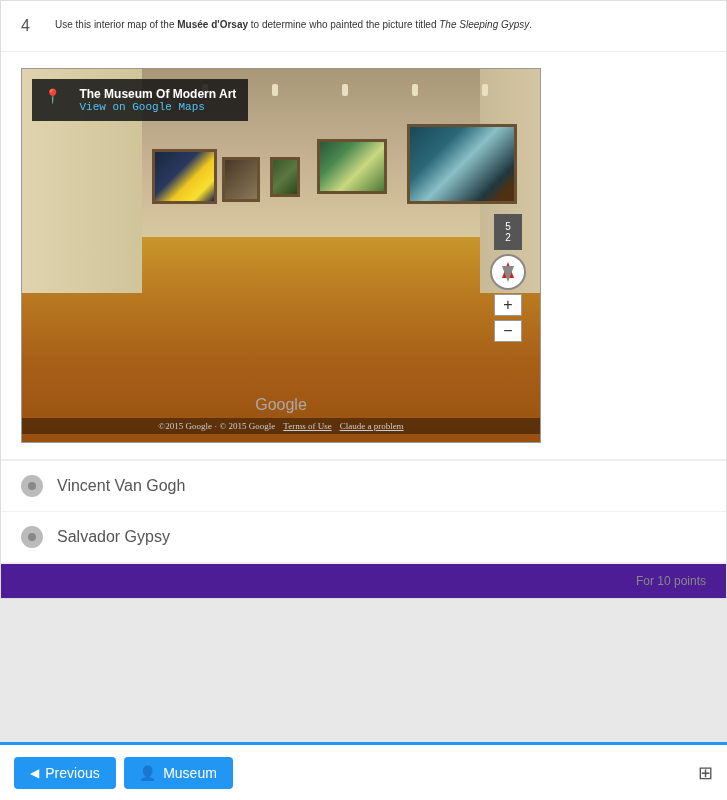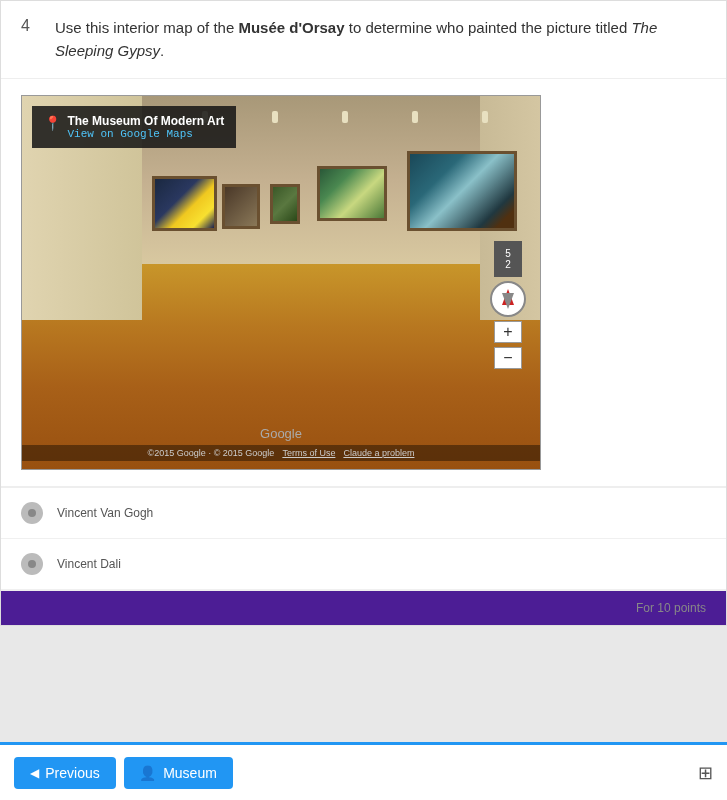--- a/index.html
+++ b/index.html
@@ -32,21 +32,21 @@
     }
 
     .question-number {
       font-size: 16px;
       color: #555;
       min-width: 24px;
       margin-right: 10px;
     }
 
     .question-text {
-      font-size: 15px;
+      font-size: 10px;
       color: #333;
       line-height: 1.5;
     }
 
     .question-text strong {
       font-weight: bold;
     }
 
     .question-text em {
       font-style: italic;
@@ -260,20 +260,21 @@
       padding: 8px 12px;
       display: flex;
       align-items: flex-start;
       gap: 6px;
       min-width: 160px;
     }
 
     .map-info-text {
       display: flex;
       flex-direction: column;
+      margin-left: 12px;
     }
 
     .map-title {
       font-size: 12px;
       font-weight: bold;
       color: #fff;
     }
 
     .map-link {
       font-size: 11px;
@@ -288,37 +289,38 @@
       font-size: 14px;
       margin-top: 1px;
     }
 
     
     .google-branding {
       position: absolute;
       bottom: 28px;
       left: 50%;
       transform: translateX(-50%);
-      font-size: 13px;
+      font-size: 16px;
       color: #aaa;
       font-family: Arial, sans-serif;
     }
 
     .map-footer {
       position: absolute;
       bottom: 8px;
       left: 0;
       right: 0;
       display: flex;
       justify-content: center;
       gap: 8px;
       font-size: 9px;
       color: #bbb;
       background: rgba(0,0,0,0.4);
       padding: 3px 6px;
+      font-family: Liberation Serif, serif;
     }
 
     .map-footer span {
       color: #ccc;
     }
 
     
     .answer-options {
       background: #fff;
       border-top: 1px solid #eee;
@@ -345,21 +347,21 @@
     }
 
     .radio-inner {
       width: 8px;
       height: 8px;
       border-radius: 50%;
       background: #888;
     }
 
     .answer-label {
-      font-size: 12px;
+      font-size: 16px;
       color: #555;
     }
 
     
     .points-row {
       display: flex;
       justify-content: flex-end;
       padding: 10px 20px;
       background: #4c1d95;
       border-top: 1px solid #eee;
@@ -498,21 +500,21 @@
         </div>
         <span class="answer-label">Vincent Van Gogh</span>
       </div>
 
 
 
       <div class="answer-option">
         <div class="radio-circle">
           <div class="radio-inner"></div>
         </div>
-        <span class="answer-label">Vincent Dali</span>
+        <span class="answer-label">Salvador Gypsy</span>
       </div>
 
     </div>
 
     <div class="points-row">
       <span>For 10 points</span>
     </div>
 
   </div>
 

